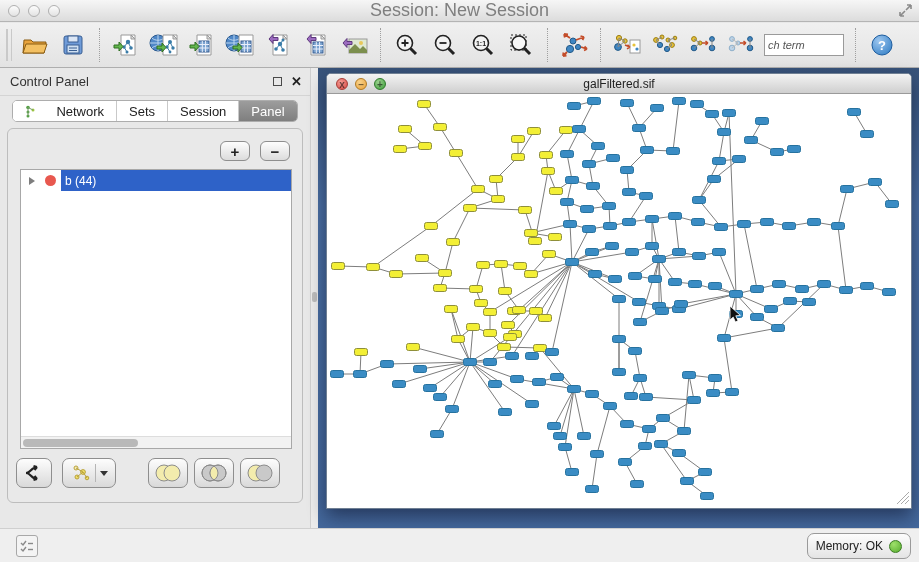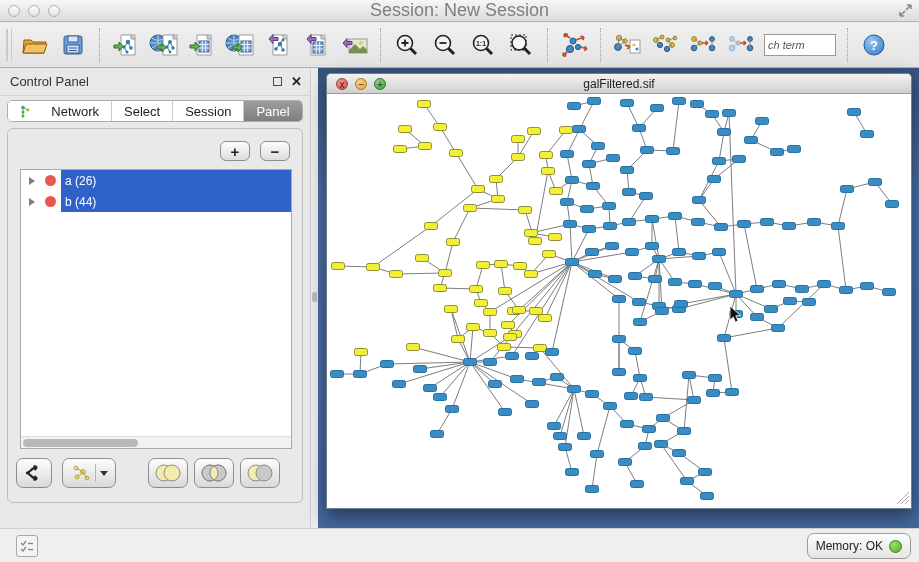--- a/index.html
+++ b/index.html
@@ -20,21 +20,21 @@
 
   
   .toolbar { position:absolute; left:0; top:23px; width:919px; height:45px;
     background:linear-gradient(#f0f0f0,#e3e3e3); border-bottom:1px solid #aeaeae;
     display:flex; align-items:center; }
   .tb-grip { width:6px; height:32px; border-left:2px solid #c9c9c9; border-right:1px solid #c9c9c9; margin:0 4px 0 6px; }
   .tb-sep { width:1px; height:34px; border-left:1px dotted #9f9f9f; margin:0 7px; }
   .tb-btn { width:34px; height:34px; display:flex; align-items:center; justify-content:center;
     border-radius:4px; margin:0 2px; }
   .tb-btn svg { display:block; }
-  .search-box { width:72px; height:22px; border:1px solid #9a9a9a; background:#fff;
+  .search-box { width:80px; height:22px; border:1px solid #9a9a9a; background:#fff;
     font-size:11px; font-style:italic; color:#555; padding:0 3px; margin:8px 4px; }
 
   
   .main { position:absolute; left:0; top:68px; width:745px; height:460px;padding-left:32px; }
   .control-panel { position:absolute; left:0; top:0; width:310px; height:460px; background:#e8e8e8; }
   .splitter { position:absolute; left:310px; top:0; width:8px; height:460px;
     background:#ececec; border-left:1px solid #d0d0d0; }
   .splitter-handle { position:absolute; left:1px; top:224px; width:5px; height:10px;
     background:#bdbdbd; border-radius:2px; }
 
@@ -362,43 +362,38 @@
             <svg width="11" height="13" viewBox="0 0 11 13">
               <circle cx="3" cy="2.5" r="1.8" fill="#55a045"></circle>
                 <circle cx="8" cy="5" r="1.5" fill="#9cc53f"></circle>
               <circle cx="3" cy="7" r="1.5" fill="#55a045"></circle>
                 <circle cx="3" cy="11" r="1.5" fill="#55a045"></circle>
               <path d="M3 2.5 L8 5 M3 2.5 L3 11" stroke="#77a06a"></path>
             </svg>
             <span>Network</span>
           </div>
           <div class="seg-item">
-            <span>Select</span>
+            <span>Sets</span>
           </div>
           <div class="seg-item">
             <span>Session</span>
           </div>
           <div class="seg-item active">
             <span>Panel</span>
           </div>
         </div>
       </div>
 
       <div class="cp-body">
         <div class="pm-row">
           <div class="pm-btn">+</div>
           <div class="pm-btn">−</div>
         </div>
 
         <div class="sets-list">
-          <div class="set-row">
-            <span class="tree-arrow"></span>
-            <span class="set-dot" style="background: rgb(232, 88, 79);"></span>
-            <span class="set-label sel" style="background: rgb(46, 98, 200);">a (26)</span>
-          </div>
           <div class="set-row">
             <span class="tree-arrow"></span>
             <span class="set-dot" style="background: rgb(232, 88, 79);"></span>
             <span class="set-label sel" style="background: rgb(46, 98, 200);">b (44)</span>
           </div>
           <div class="hscroll">
             <div class="hthumb"></div>
           </div>
         </div>
 

